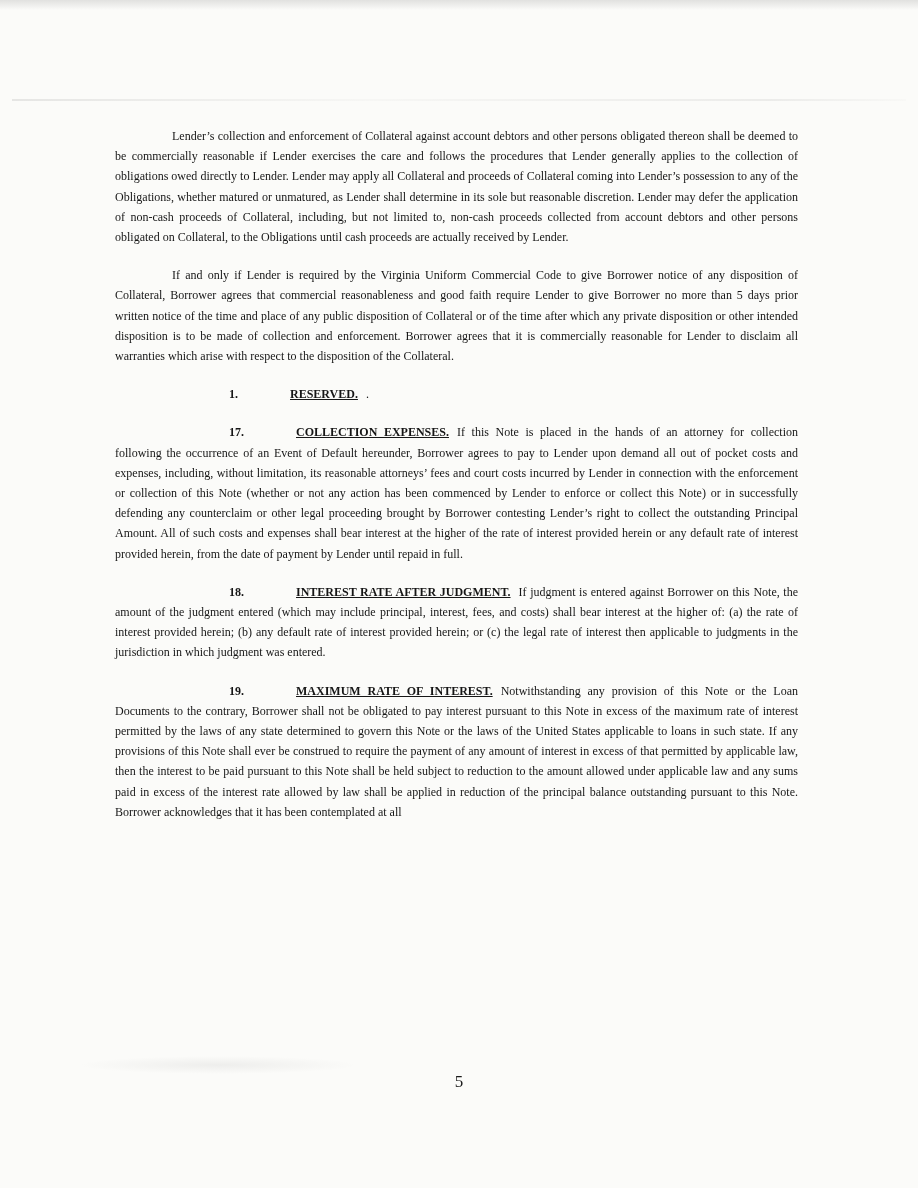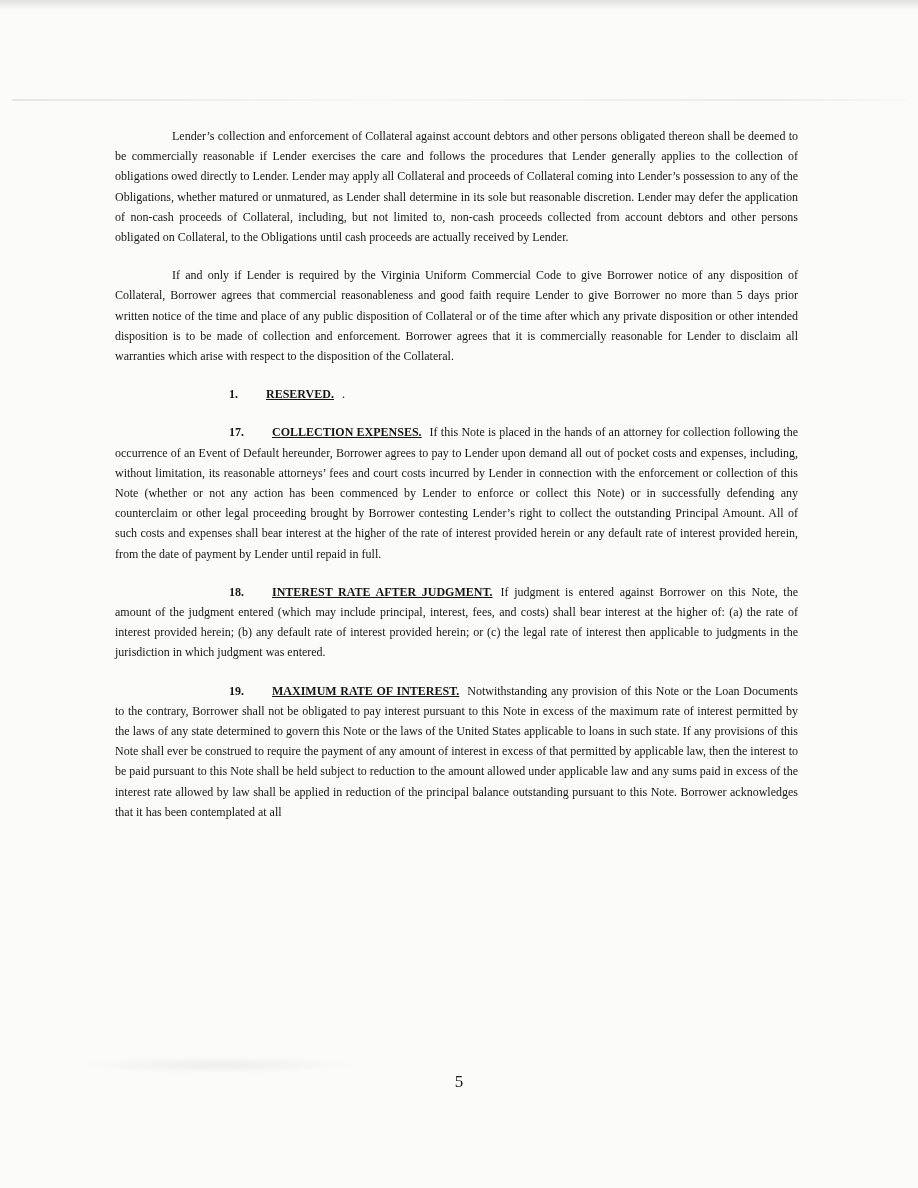--- a/index.html
+++ b/index.html
@@ -20,21 +20,21 @@
       top: 126px;
       width: 683px;
       font-size: 12px;
       line-height: 20.2px;
       text-align: justify;
     }
     p.par { margin: 0 0 18px 0; text-indent: 57px; }
     p.par.numbered { text-indent: 114px; }
     .num { font-weight: bold; }
     .tab { display: inline-block; width: 28px; }
-    .heading { font-weight: bold; text-decoration: underline; }
+    .heading { font-weight: bold; text-decoration: underline; margin-left: 24px; }
     .hgap { display: inline-block; width: 8px; }
     .page-number {
       position: absolute;
       top: 1072px;
       left: 0;
       width: 100%;
       text-align: center;
       font-size: 17px;
       color: #1a1a1a;
     }

